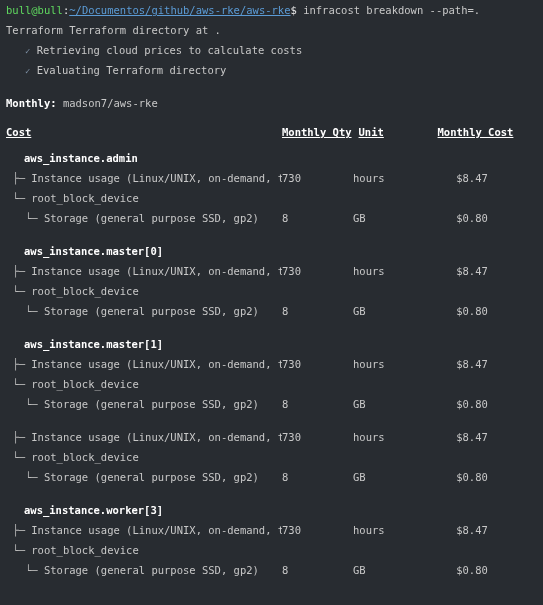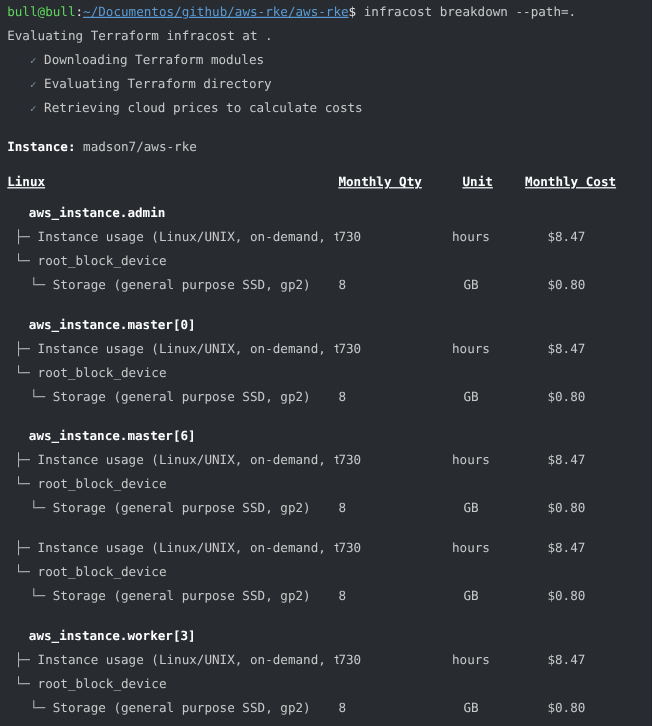--- a/index.html
+++ b/index.html
@@ -43,50 +43,49 @@
   .row {
     display: flex;
     align-items: baseline;
     height: 20px;
     padding-left: 6px;
     box-sizing: border-box;
     white-space: pre;
   }
   .col-name { flex: 0 0 276px; overflow: hidden; }
   .col-qty  { flex: 0 0 64px; text-align: left; }
-  .col-unit { flex: 0 0 86px; text-align: center; padding-left: 7px; box-sizing: border-box; }
+  .col-unit { flex: 0 0 86px; text-align: left; padding-left: 7px; box-sizing: border-box; }
   .col-cost { flex: 1 1 auto; text-align: center; padding-right: 31px; box-sizing: border-box; }
 
   .hdr-row { display:flex; height:20px; padding-left:6px; box-sizing:border-box; white-space:pre; }
 
   .res-name { font-weight: bold; color: #ffffff; margin-left: 18px; }
 </style>
 </head>
 <body>
 
 <div id="terminal">
 
   <div class="line"><span class="c-green">bull@bull</span><span class="c-white">:</span><span class="c-blue">~/Documentos/github/aws-rke/aws-rke</span><span class="c-white">$</span><span class="c-dim"> infracost breakdown --path=.</span></div>
 
-  <div class="line"><span class="c-dim">Evaluating Terraform infracost at .</span></div>
+  <div class="line"><span class="c-dim">Terraform Terraform directory at .</span></div>
 
   <div>
-    <div class="line">   <span class="c-check">✓</span> <span class="c-dim">Downloading Terraform modules</span></div>
+    <div class="line">   <span class="c-check">✓</span> <span class="c-dim">Retrieving cloud prices to calculate costs</span></div>
     <div class="line">   <span class="c-check">✓</span> <span class="c-dim">Evaluating Terraform directory</span></div>
-    <div class="line">   <span class="c-check">✓</span> <span class="c-dim">Retrieving cloud prices to calculate costs</span></div>
   </div>
 
   <div class="spacer"></div>
 
-  <div class="line"><span class="c-bold">Instance:</span><span class="c-dim"> madson7/aws-rke</span></div>
+  <div class="line"><span class="c-bold">Monthly:</span><span class="c-dim"> madson7/aws-rke</span></div>
 
   <div class="spacer sm"></div>
 
   <div class="hdr-row">
-    <div class="col-name"><span class="c-hdr">Linux</span></div>
+    <div class="col-name"><span class="c-hdr">Cost</span></div>
     <div class="col-qty"><span class="c-hdr">Monthly Qty</span></div>
     <div class="col-unit"><span class="c-hdr">Unit</span></div>
     <div class="col-cost"><span class="c-hdr">Monthly Cost</span></div>
   </div>
 
   <div class="spacer xs"></div>
 
   <div id="table-body">
       <div>
         <div class="row"><span class="res-name">aws_instance.admin</span></div>
@@ -96,21 +95,21 @@
         <div class="spacer"></div>
       </div>
       <div>
         <div class="row"><span class="res-name">aws_instance.master[0]</span></div>
         <div class="row"><div class="col-name"><span class="c-tree"> ├─ </span><span class="c-dim">Instance usage (Linux/UNIX, on-demand, t2.micro)</span></div><div class="col-qty c-dim">730</div><div class="col-unit c-dim">hours</div><div class="col-cost c-dim">$8.47</div></div>
         <div class="row"><div class="col-name"><span class="c-tree"> └─ </span><span class="c-dim">root_block_device</span></div><div class="col-qty c-dim"></div><div class="col-unit c-dim"></div><div class="col-cost c-dim"></div></div>
         <div class="row"><div class="col-name"><span class="c-tree">   └─ </span><span class="c-dim">Storage (general purpose SSD, gp2)</span></div><div class="col-qty c-dim">8</div><div class="col-unit c-dim">GB</div><div class="col-cost c-dim">$0.80</div></div>
         <div class="spacer"></div>
       </div>
       <div>
-        <div class="row"><span class="res-name">aws_instance.master[6]</span></div>
+        <div class="row"><span class="res-name">aws_instance.master[1]</span></div>
         <div class="row"><div class="col-name"><span class="c-tree"> ├─ </span><span class="c-dim">Instance usage (Linux/UNIX, on-demand, t2.micro)</span></div><div class="col-qty c-dim">730</div><div class="col-unit c-dim">hours</div><div class="col-cost c-dim">$8.47</div></div>
         <div class="row"><div class="col-name"><span class="c-tree"> └─ </span><span class="c-dim">root_block_device</span></div><div class="col-qty c-dim"></div><div class="col-unit c-dim"></div><div class="col-cost c-dim"></div></div>
         <div class="row"><div class="col-name"><span class="c-tree">   └─ </span><span class="c-dim">Storage (general purpose SSD, gp2)</span></div><div class="col-qty c-dim">8</div><div class="col-unit c-dim">GB</div><div class="col-cost c-dim">$0.80</div></div>
         <div class="spacer"></div>
       </div>
       <div>
         <div class="row"><div class="col-name"><span class="c-tree"> ├─ </span><span class="c-dim">Instance usage (Linux/UNIX, on-demand, t2.micro)</span></div><div class="col-qty c-dim">730</div><div class="col-unit c-dim">hours</div><div class="col-cost c-dim">$8.47</div></div>
         <div class="row"><div class="col-name"><span class="c-tree"> └─ </span><span class="c-dim">root_block_device</span></div><div class="col-qty c-dim"></div><div class="col-unit c-dim"></div><div class="col-cost c-dim"></div></div>
         <div class="row"><div class="col-name"><span class="c-tree">   └─ </span><span class="c-dim">Storage (general purpose SSD, gp2)</span></div><div class="col-qty c-dim">8</div><div class="col-unit c-dim">GB</div><div class="col-cost c-dim">$0.80</div></div>
         <div class="spacer"></div>

